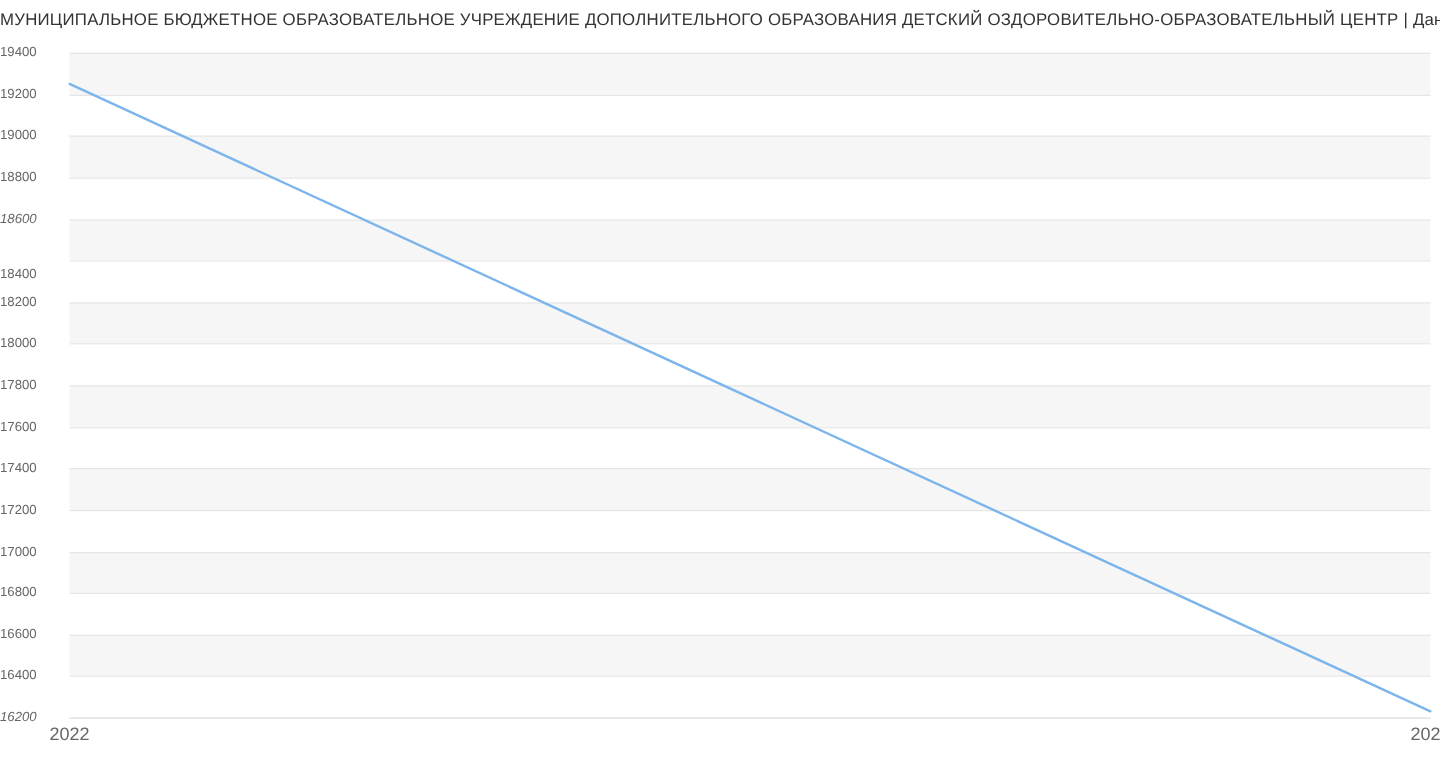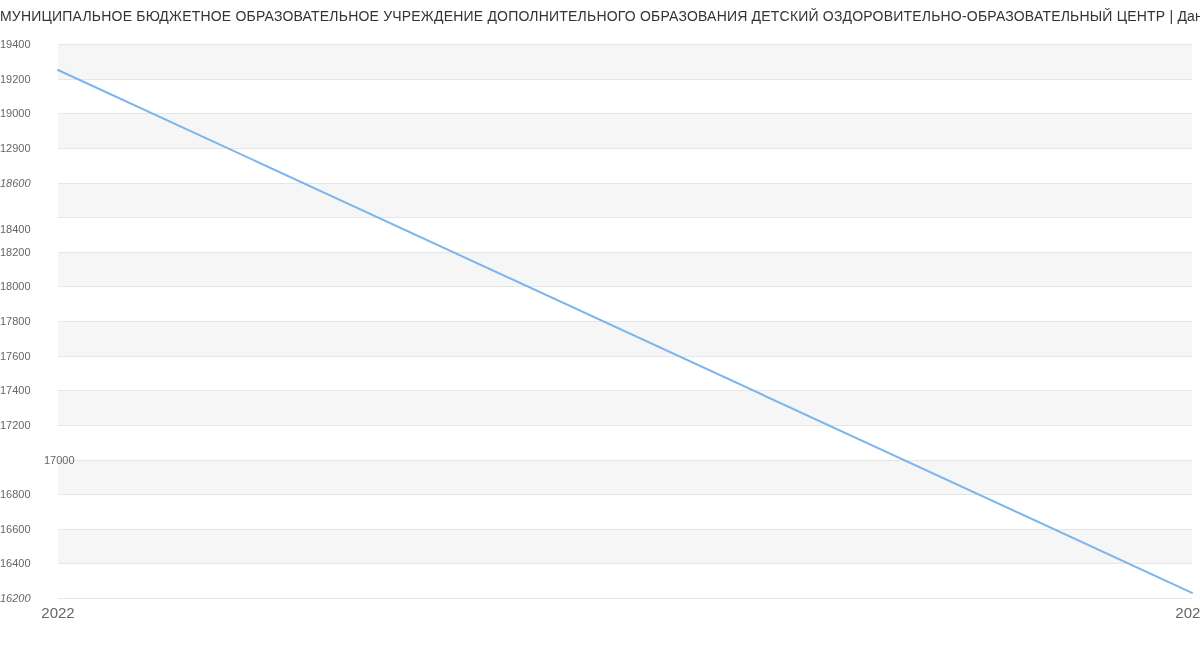--- a/index.html
+++ b/index.html
@@ -110,28 +110,28 @@
       <div class="grid-line" style="top: 34.625px;"></div>
       <div class="grid-line" style="top: 0px;"></div>
       <svg class="series" id="series-svg" width="1134" height="554" viewBox="0 0 1134 554">
         <path d="M0 25.96875 L1134 548.80625" class="line-path" stroke="#7cb5ec"></path>
       </svg>
   </div>
 <div class="y-label" style="left: 0px; width: 50px; top: 598px; font-style: italic;">16200</div>
     <div class="y-label" style="left: 0px; width: 50px; top: 563.375px;">16400</div>
     <div class="y-label" style="left: 0px; width: 50px; top: 528.75px;">16600</div>
     <div class="y-label" style="left: 0px; width: 68px; top: 494.125px;">16800</div>
-    <div class="y-label" style="left: 0px; width: 50px; top: 459.5px; margin-left: 44px;">17000</div>
+    <div class="y-label" style="left: 0px; width: 50px; top: 459.5px;">17000</div>
     <div class="y-label" style="left: 0px; width: 38px; top: 424.875px;">17200</div>
     <div class="y-label" style="left: 0px; width: 62px; top: 390.25px;">17400</div>
     <div class="y-label" style="left: 0px; width: 50px; top: 355.625px;">17600</div>
     <div class="y-label" style="left: 0px; width: 50px; top: 321px;">17800</div>
     <div class="y-label" style="left: 0px; width: 50px; top: 286.375px;">18000</div>
     <div class="y-label" style="left: 0px; width: 50px; top: 251.75px;">18200</div>
     <div class="y-label" style="left: 0px; width: 50px; top: 217.125px; margin-top: 12px;">18400</div>
     <div class="y-label" style="left: 0px; width: 28px; top: 182.5px; font-style: italic;">18600</div>
-    <div class="y-label" style="left: 0px; width: 50px; top: 147.875px;">12900</div>
+    <div class="y-label" style="left: 0px; width: 50px; top: 147.875px;">18800</div>
     <div class="y-label" style="left: 0px; width: 50px; top: 113.25px;">19000</div>
     <div class="y-label" style="left: 0px; width: 50px; top: 78.625px;">19200</div>
     <div class="y-label" style="left: 0px; width: 50px; top: 44px;">19400</div>
     <div class="x-label" style="left: 58px; top: 604px;">2022</div>
     <div class="x-label" style="left: 1192px; top: 604px;">2023</div>
   </div>
 
 </body></html>

